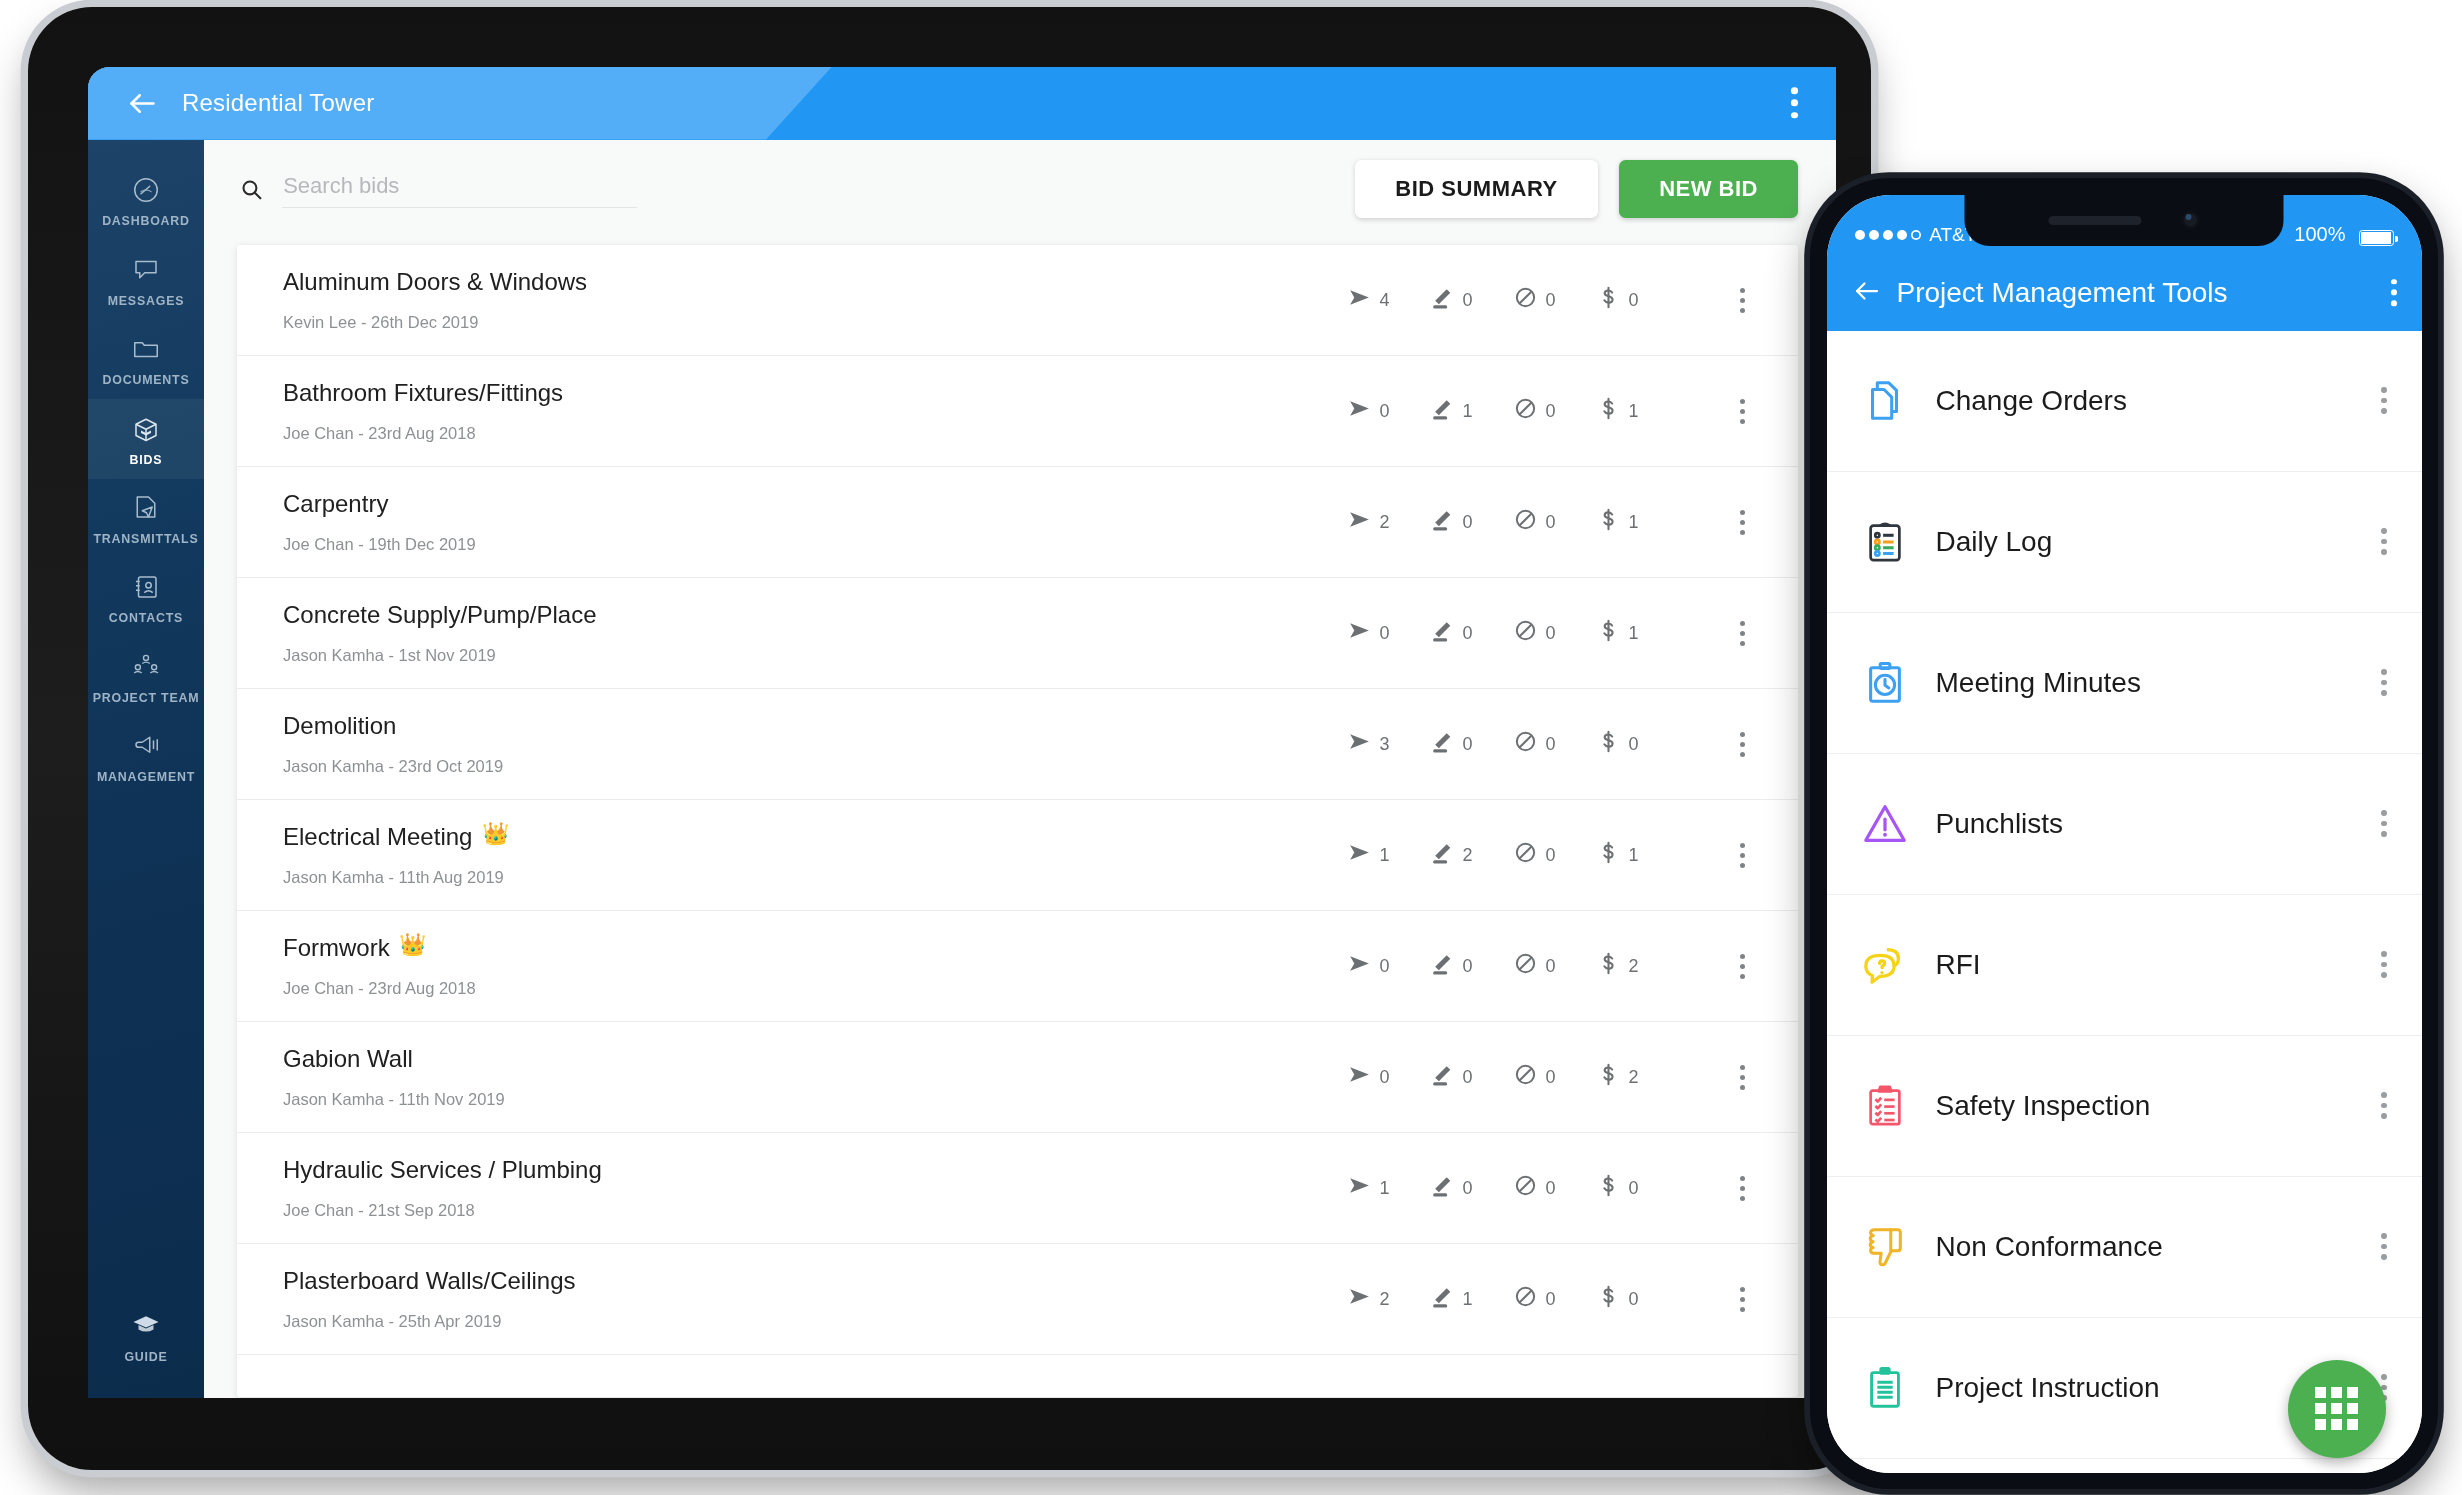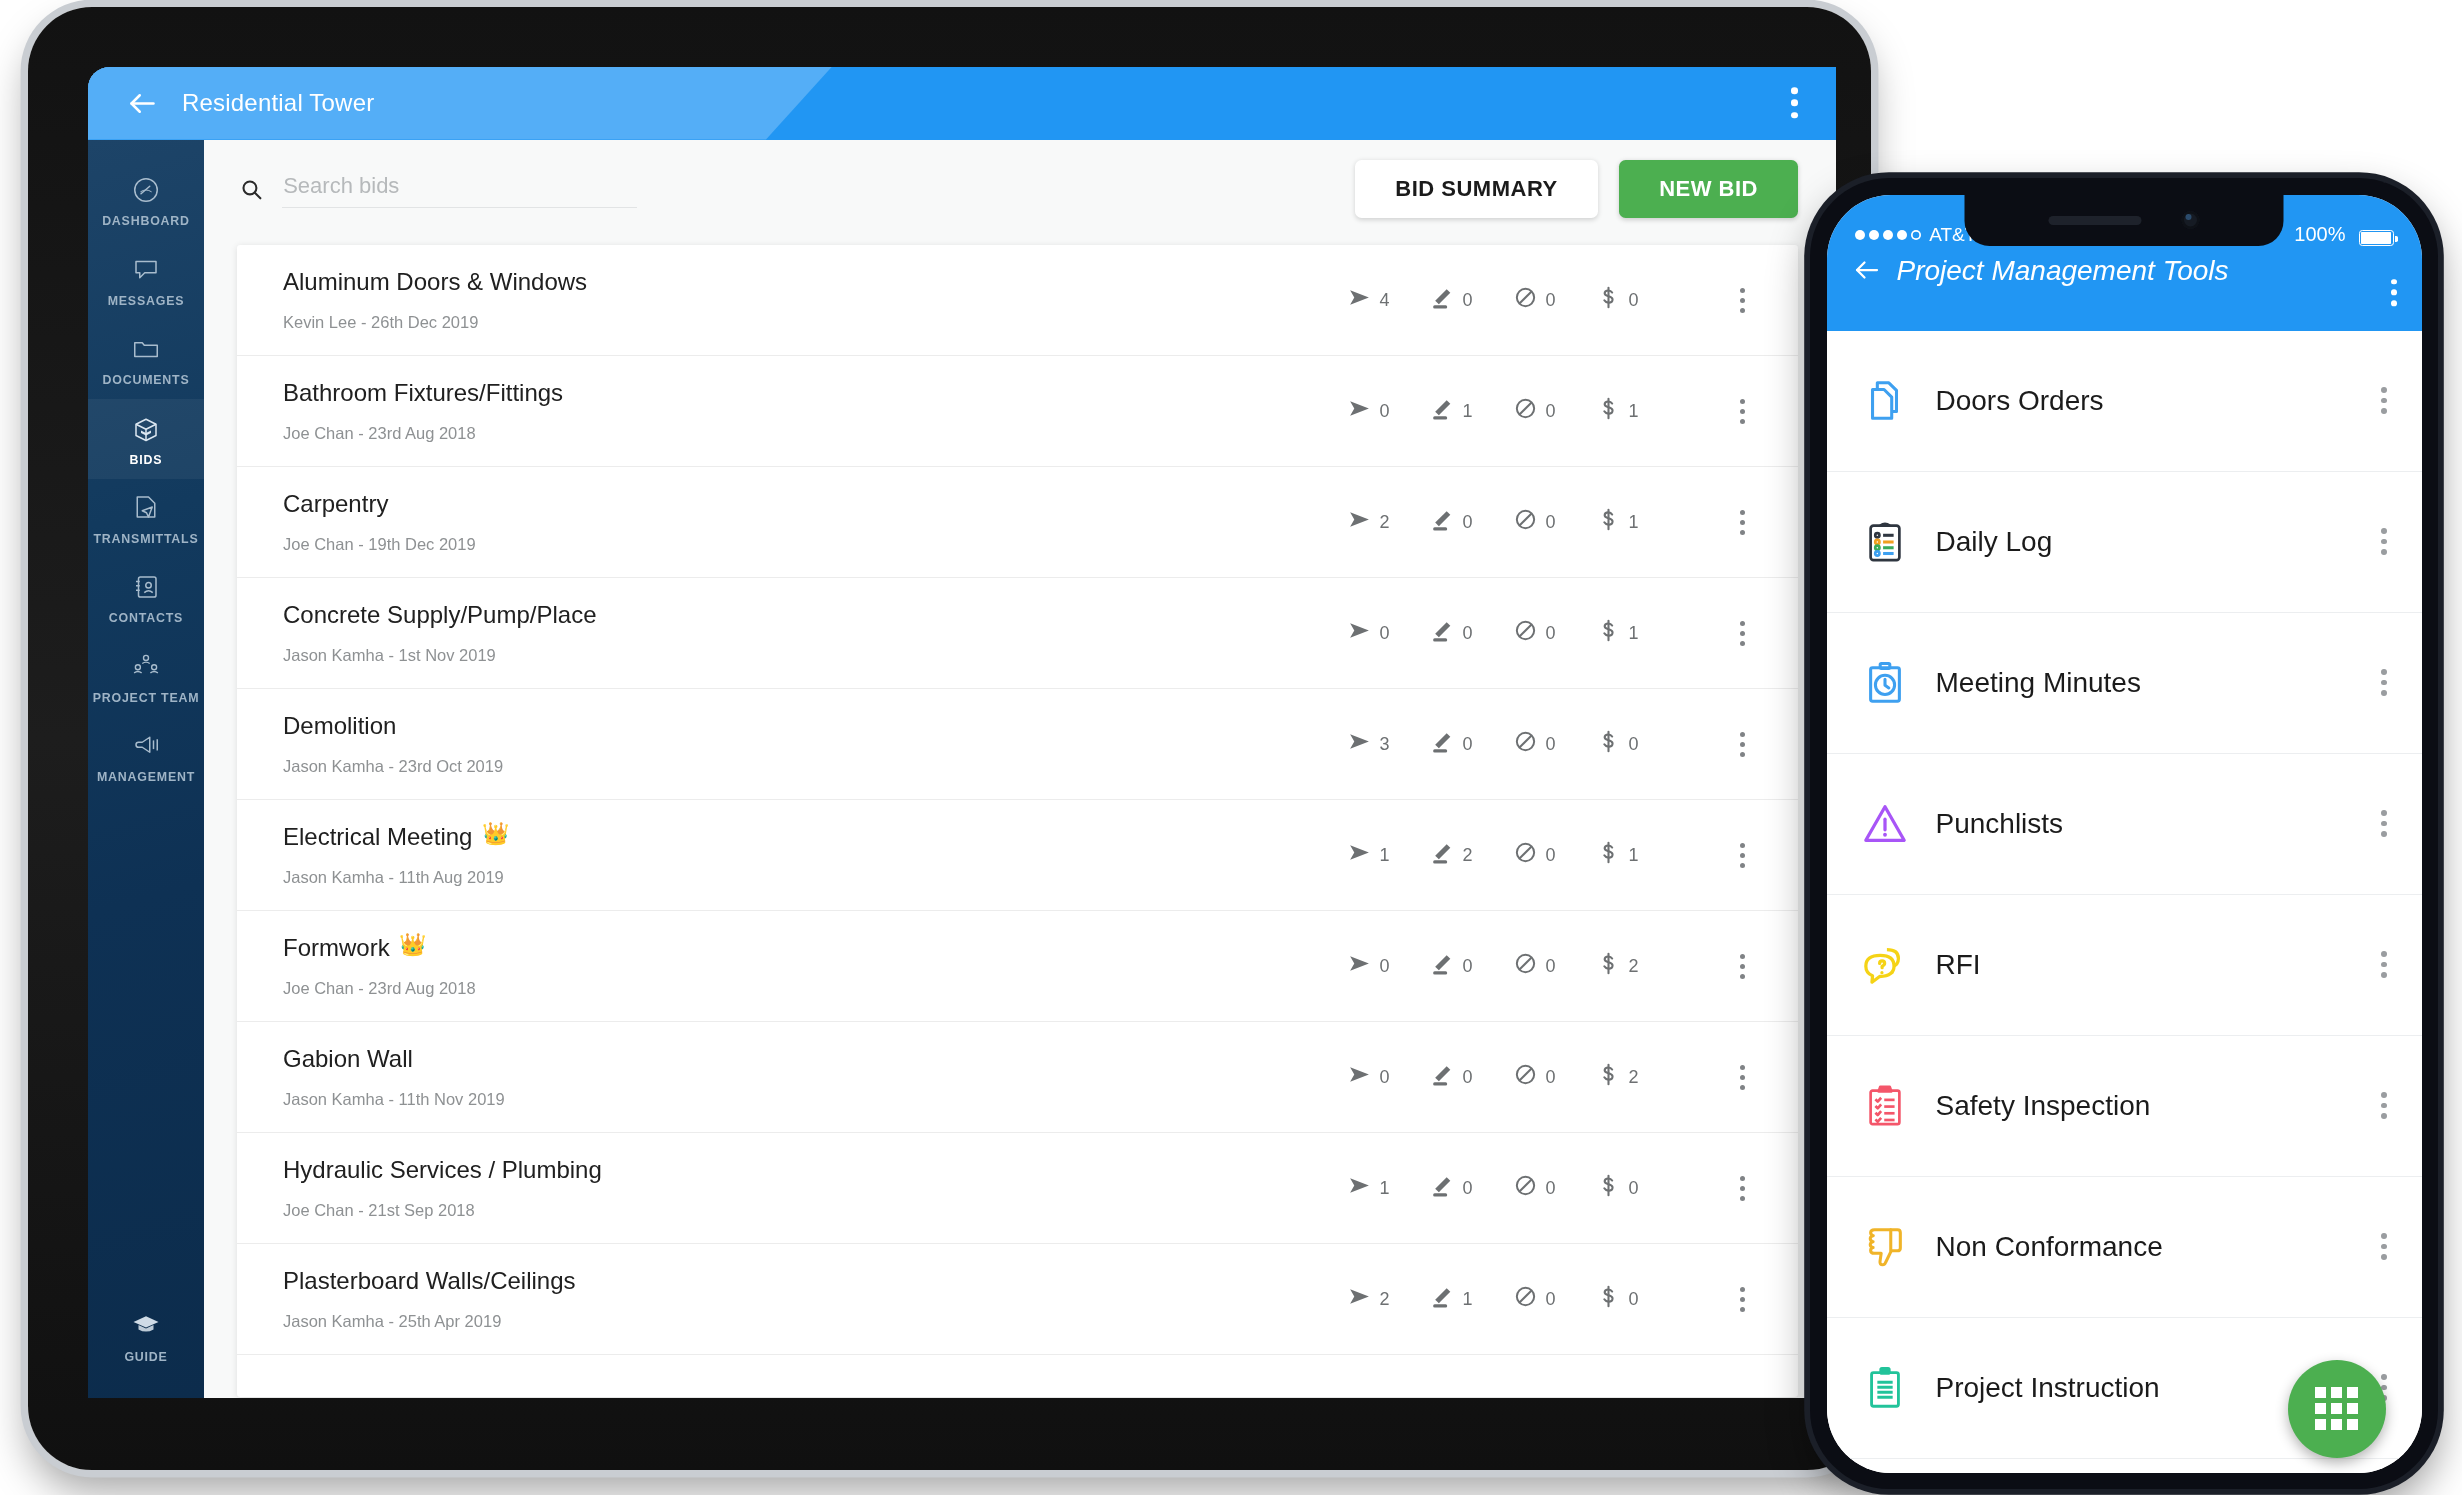--- a/index.html
+++ b/index.html
@@ -146,22 +146,22 @@
   .dots i { width:10px;height:10px;border-radius:50%;background:#fff;display:block; }
   .dots i.hollow { background:transparent; box-shadow: inset 0 0 0 1.7px #fff; }
   .carrier { font-size:19px; font-weight:400; }
   .st-center { position:absolute; left:50%; transform:translateX(-50%); bottom:8.3px; font-size:20px; }
   .st-right { margin-left:auto; display:flex; align-items:flex-end; gap:13px; }
   .batt { width:35px;height:16.5px;border:1.7px solid #fff;border-radius:3.3px;position:relative;padding:1.7px;}
   .batt::after{content:"";position:absolute;right:-5px;top:5px;width:2.5px;height:5.8px;background:#fff;border-radius:0 1.7px 1.7px 0;}
   .batt i { display:block;width:100%;height:100%;background:#fff;border-radius:0.8px; }
 
   .phone-appbar {
-    height: 76px; background:#2196f3; display:flex; align-items:flex-start;
-    padding: 0 23px 0 25px; position:relative;font-style:italic;
+    height: 76px; background:#2196f3; display:flex; align-items:center;
+    padding: 0 23px 0 25px; position:relative;
   }
   .phone-appbar .back svg { width:30px;height:30px; }
   .phone-title { color:#fff; font-size: 28px; margin-left: 15px; }
   .phone-kebab { position:absolute; right:25px; top:50%; transform:translateY(-50%); display:flex;flex-direction:column;gap:5px; }
   .phone-kebab i { width:5.8px;height:5.8px;border-radius:50%;background:#fff;display:block; }
 
   .phone-list { position:relative; height: calc(100% - 136px); overflow:hidden; background:#fff; }
   .tool-row {
     height: 141px; display:flex; align-items:center; padding: 0 25px 0 33px;
     border-bottom: 0.8px solid #eceef0; cursor:pointer;
@@ -810,21 +810,21 @@
       </div>
 
       <div class="phone-list" id="tools-list">
           <div class="tool-row">
             <span class="tool-ico">
               <svg viewBox="0 0 24 24" fill="none" stroke="#3ea0f0" stroke-width="1.6" stroke-linejoin="round">
                 <path d="M8 2.5 h6 l4 4 v11 h-10 z" fill="#fff"></path>
                 <path d="M5.5 6 h6 l4 4 v11 h-10 z" fill="#fff"></path>
               </svg>
             </span>
-            <span class="tool-label">Doors Orders</span>
+            <span class="tool-label">Change Orders</span>
             <span class="tool-kebab">
               <i></i>
               <i></i>
               <i></i>
             </span>
           </div>
           <div class="tool-row">
             <span class="tool-ico">
               <svg viewBox="0 0 24 24" fill="none" stroke="#2f3640" stroke-width="1.4" stroke-linejoin="round">
                 <rect x="4.5" y="3.5" width="15" height="18" rx="1.5" fill="#fff"></rect>

